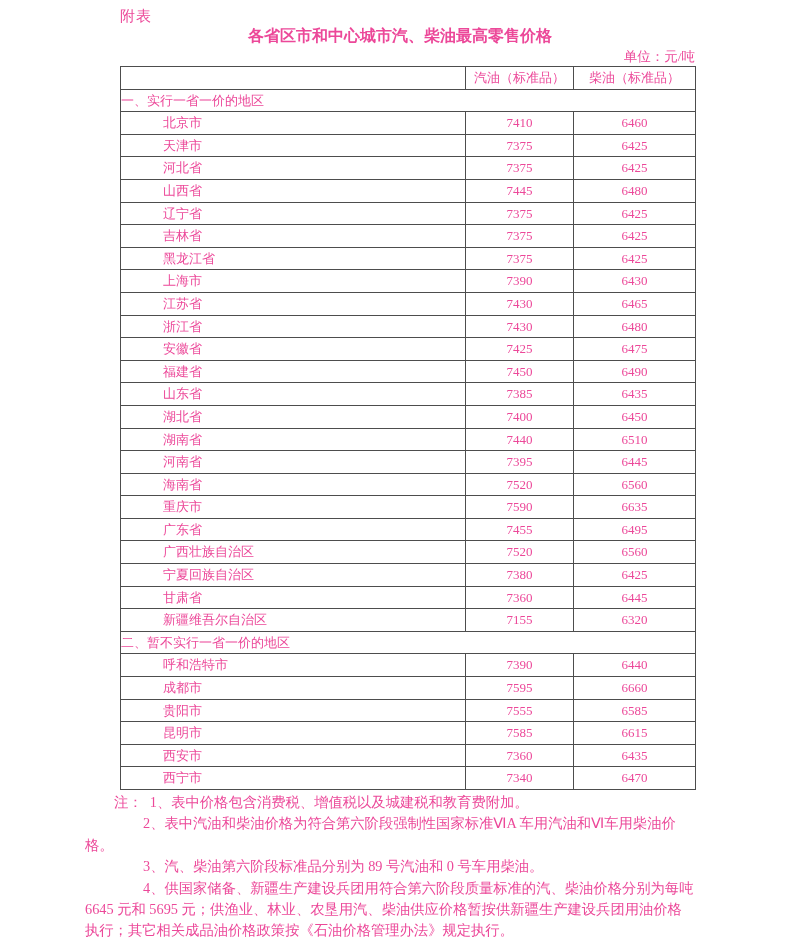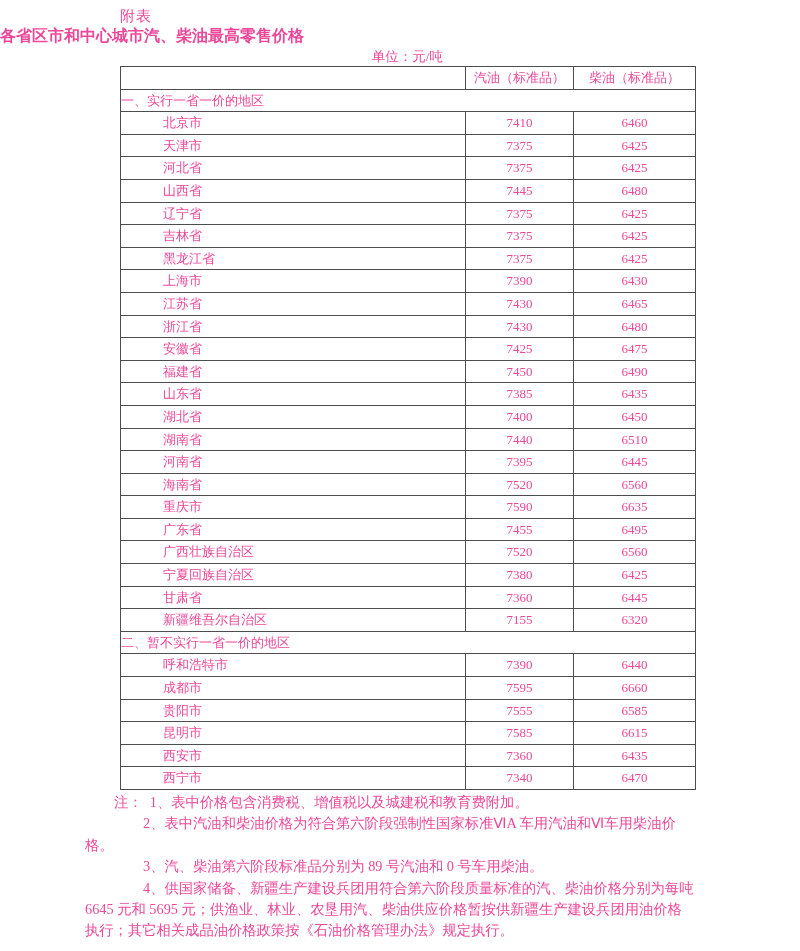--- a/index.html
+++ b/index.html
@@ -21,30 +21,30 @@
     left: 120px;
     top: 7px;
     font-size: 15px;
     letter-spacing: 1px;
   }
   .title {
     position: absolute;
     left: 0;
     top: 26px;
     width: 800px;
-    text-align: left;
+    text-align: center;
     font-size: 16px;
     font-weight: bold;
   }
   .unit {
     position: absolute;
     left: 120px;
     top: 48px;
     width: 575px;
-    text-align: center;
+    text-align: right;
     font-size: 13.5px;
   }
   table.price-table {
     position: absolute;
     left: 120px;
     top: 66px;
     width: 575px;
     border-collapse: collapse;
     table-layout: fixed;
     font-size: 13px;

